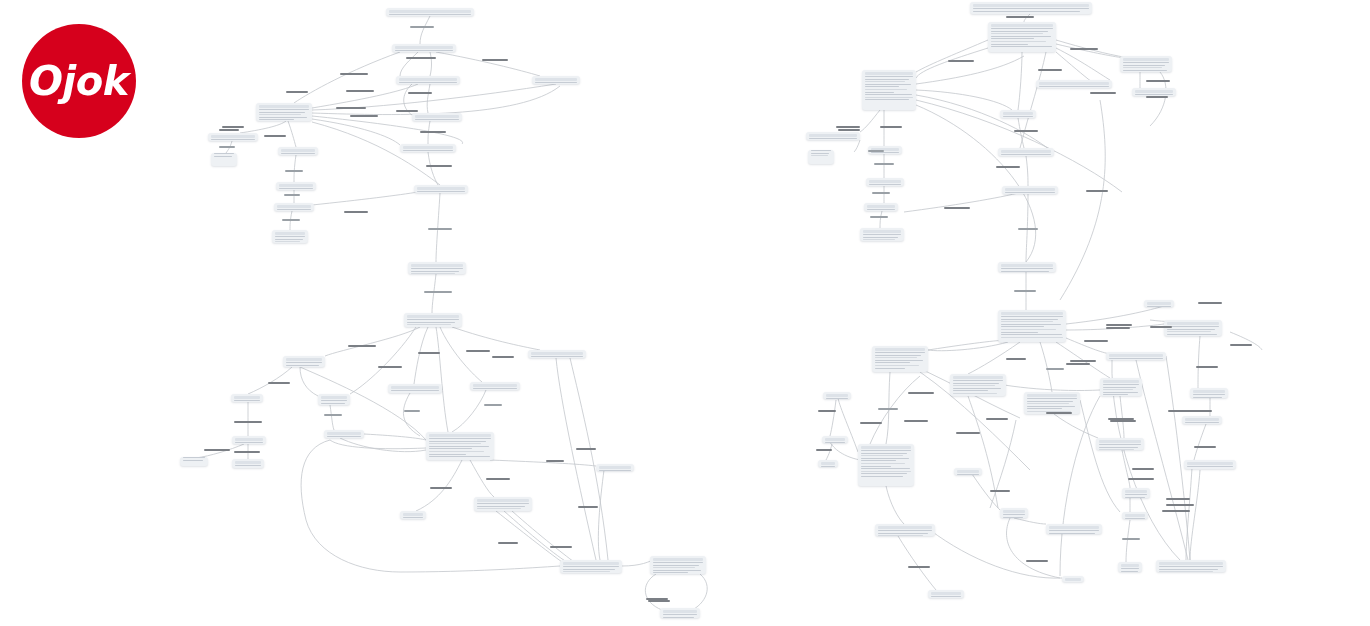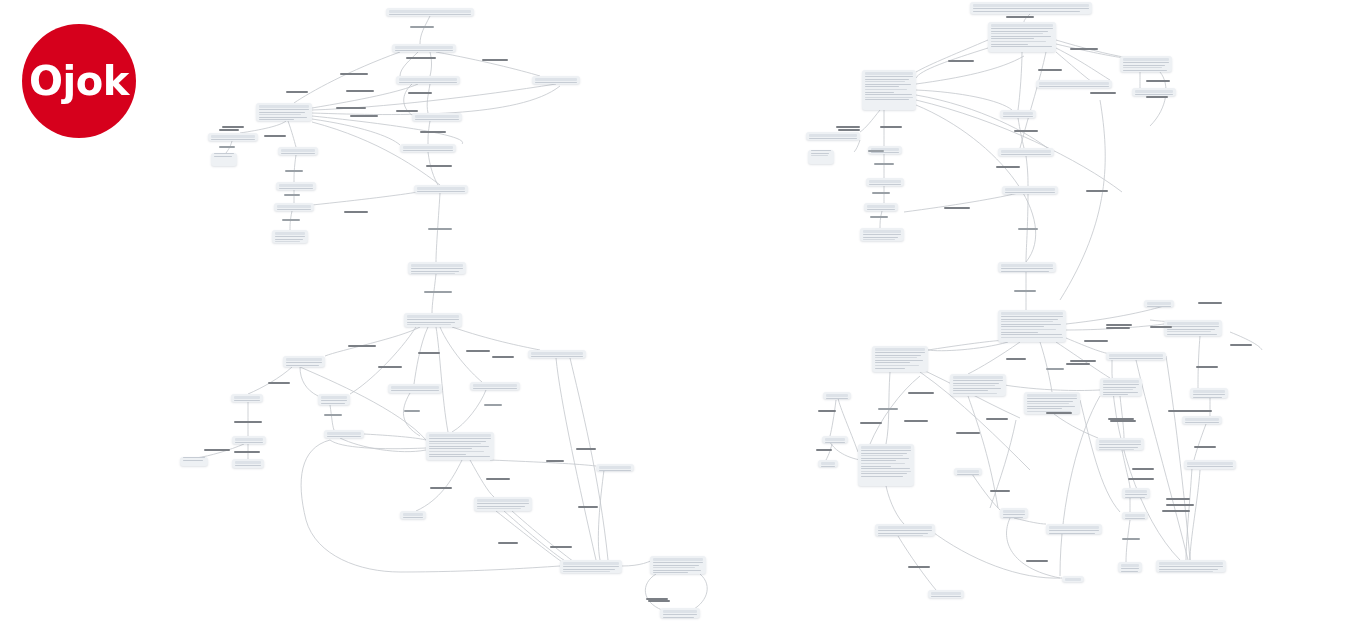--- a/index.html
+++ b/index.html
@@ -1,19 +1,19 @@
 <!DOCTYPE html>
 <html><head>
 <meta charset="utf-8">
 <style>
   html,body{margin:0;padding:0;background:#ffffff;}
   body{width:1370px;height:626px;overflow:hidden;position:relative;
        font-family:"Liberation Sans",sans-serif;}
 
-  #canvas{position:absolute;inset:0;width:1370px;height:626px;}
+  #canvas{position:absolute;inset:0;width:1370px;height:626px;font-style:italic;}
 
   
   #logo{position:absolute;left:22px;top:24px;width:114px;height:114px;
         border-radius:50%;display:flex;align-items:center;justify-content:center;
         background:#d6001c;z-index:40;}
   #logo .txt{color:#ffffff;font-size:40px;font-weight:700;letter-spacing:-0.5px;
              line-height:1;font-family:"DejaVu Sans",sans-serif;}
 
   
   .node{position:absolute;box-sizing:border-box;border-radius:3px;

